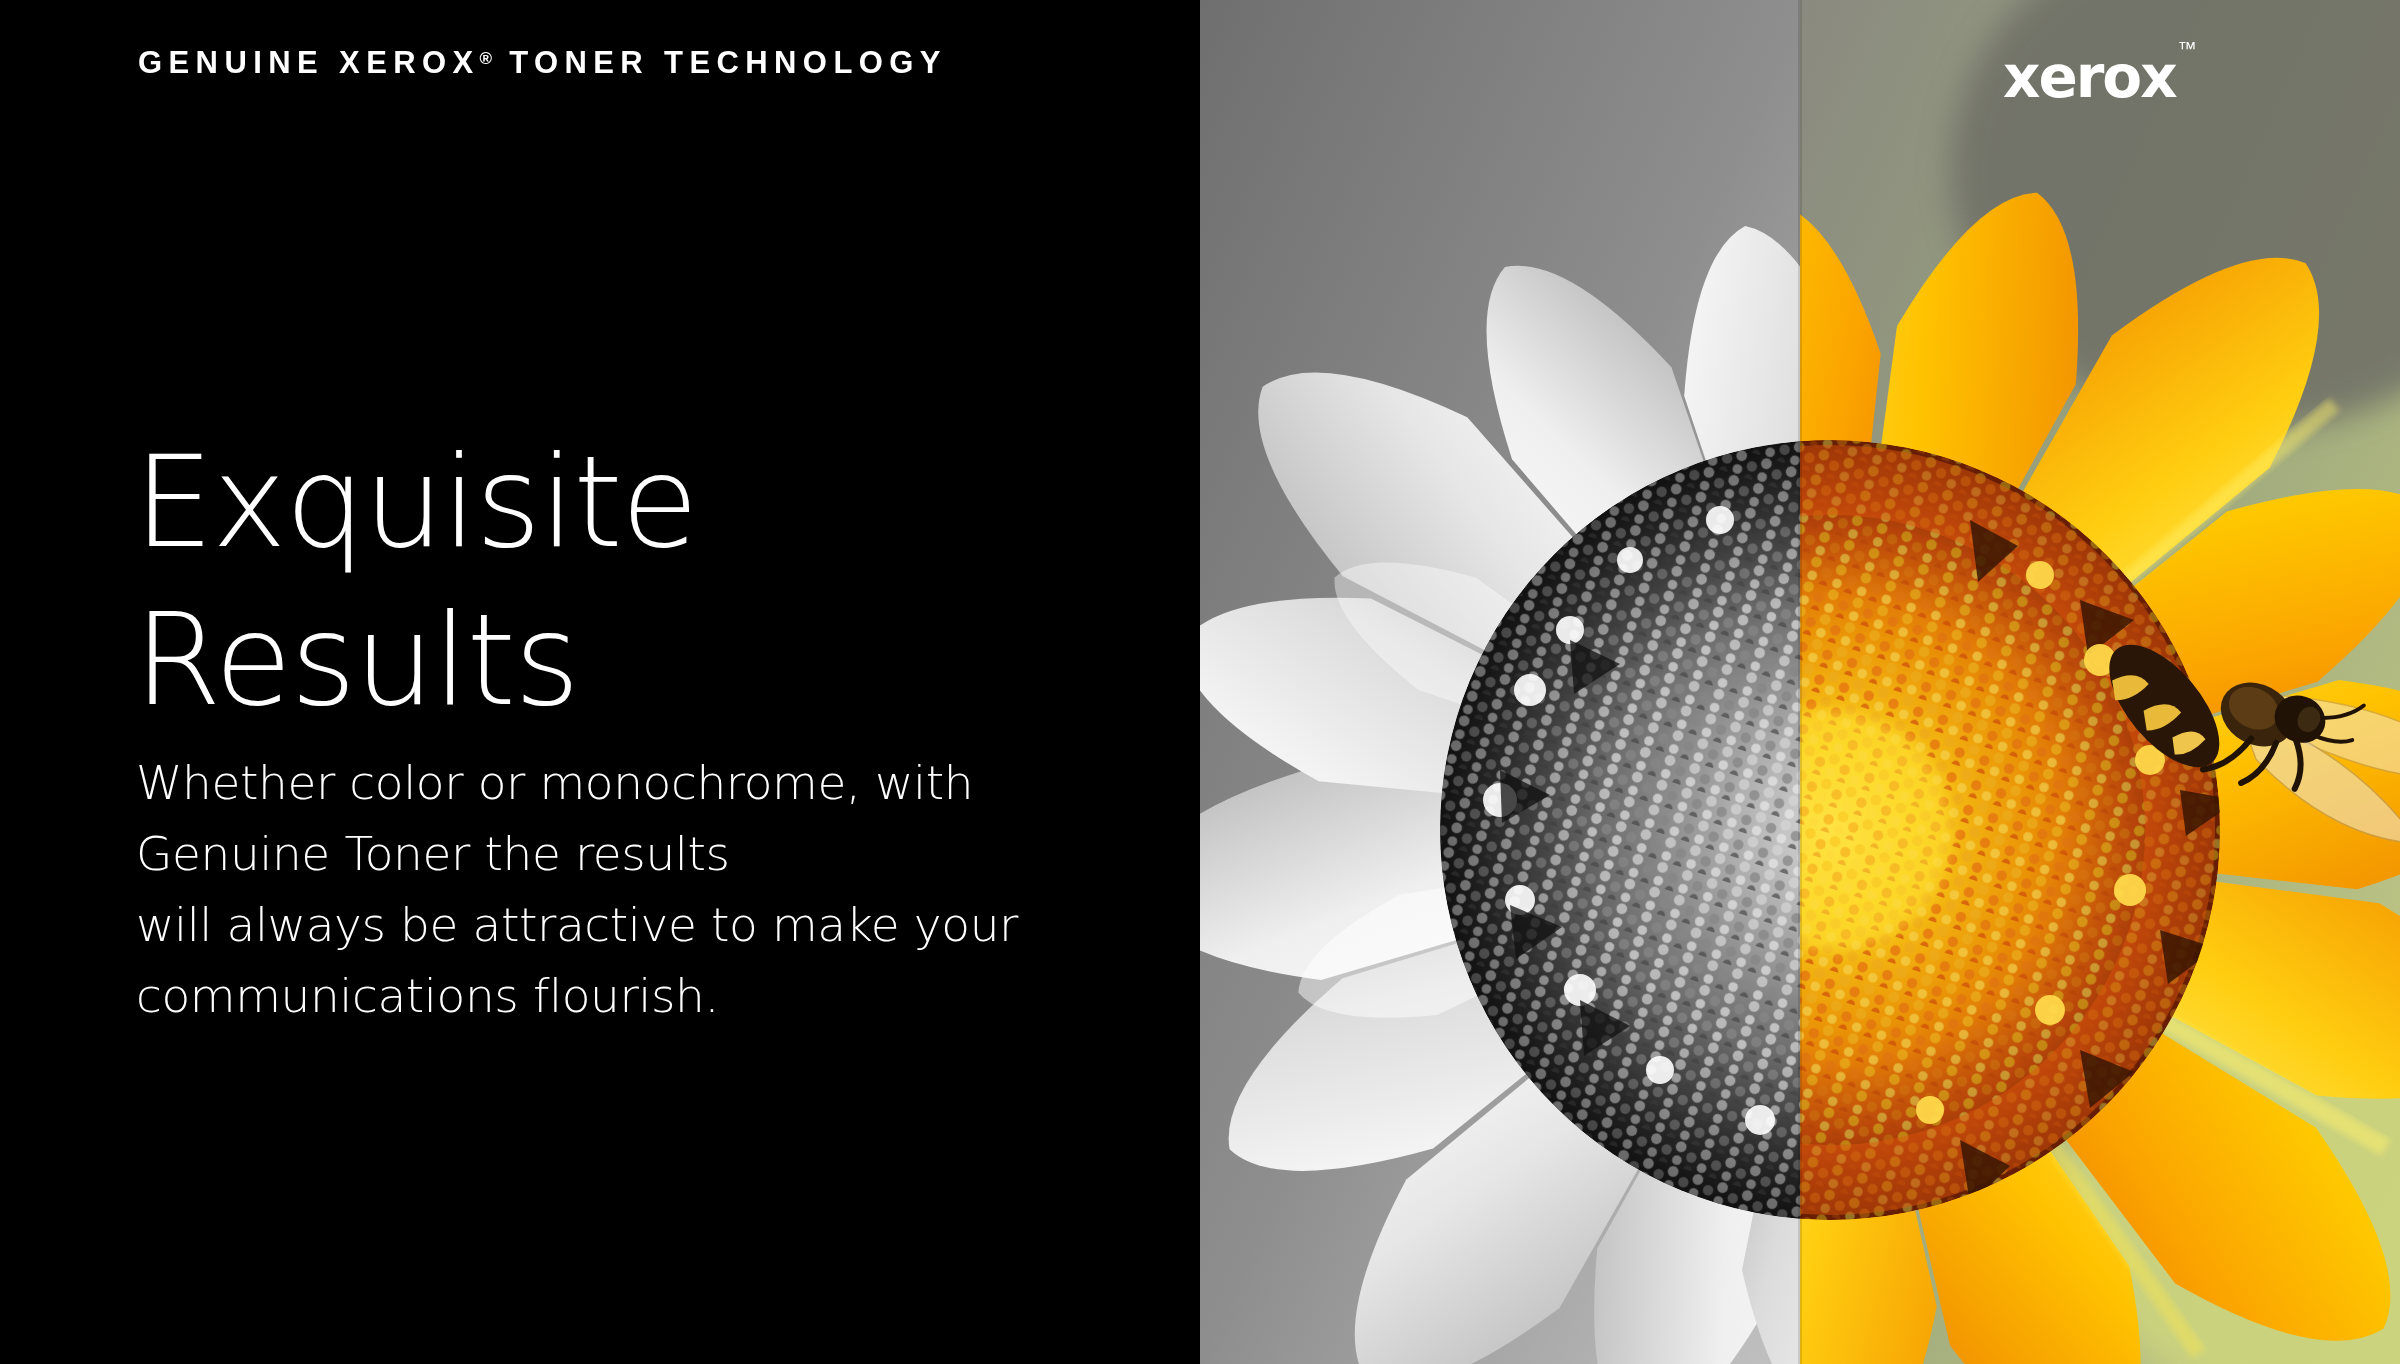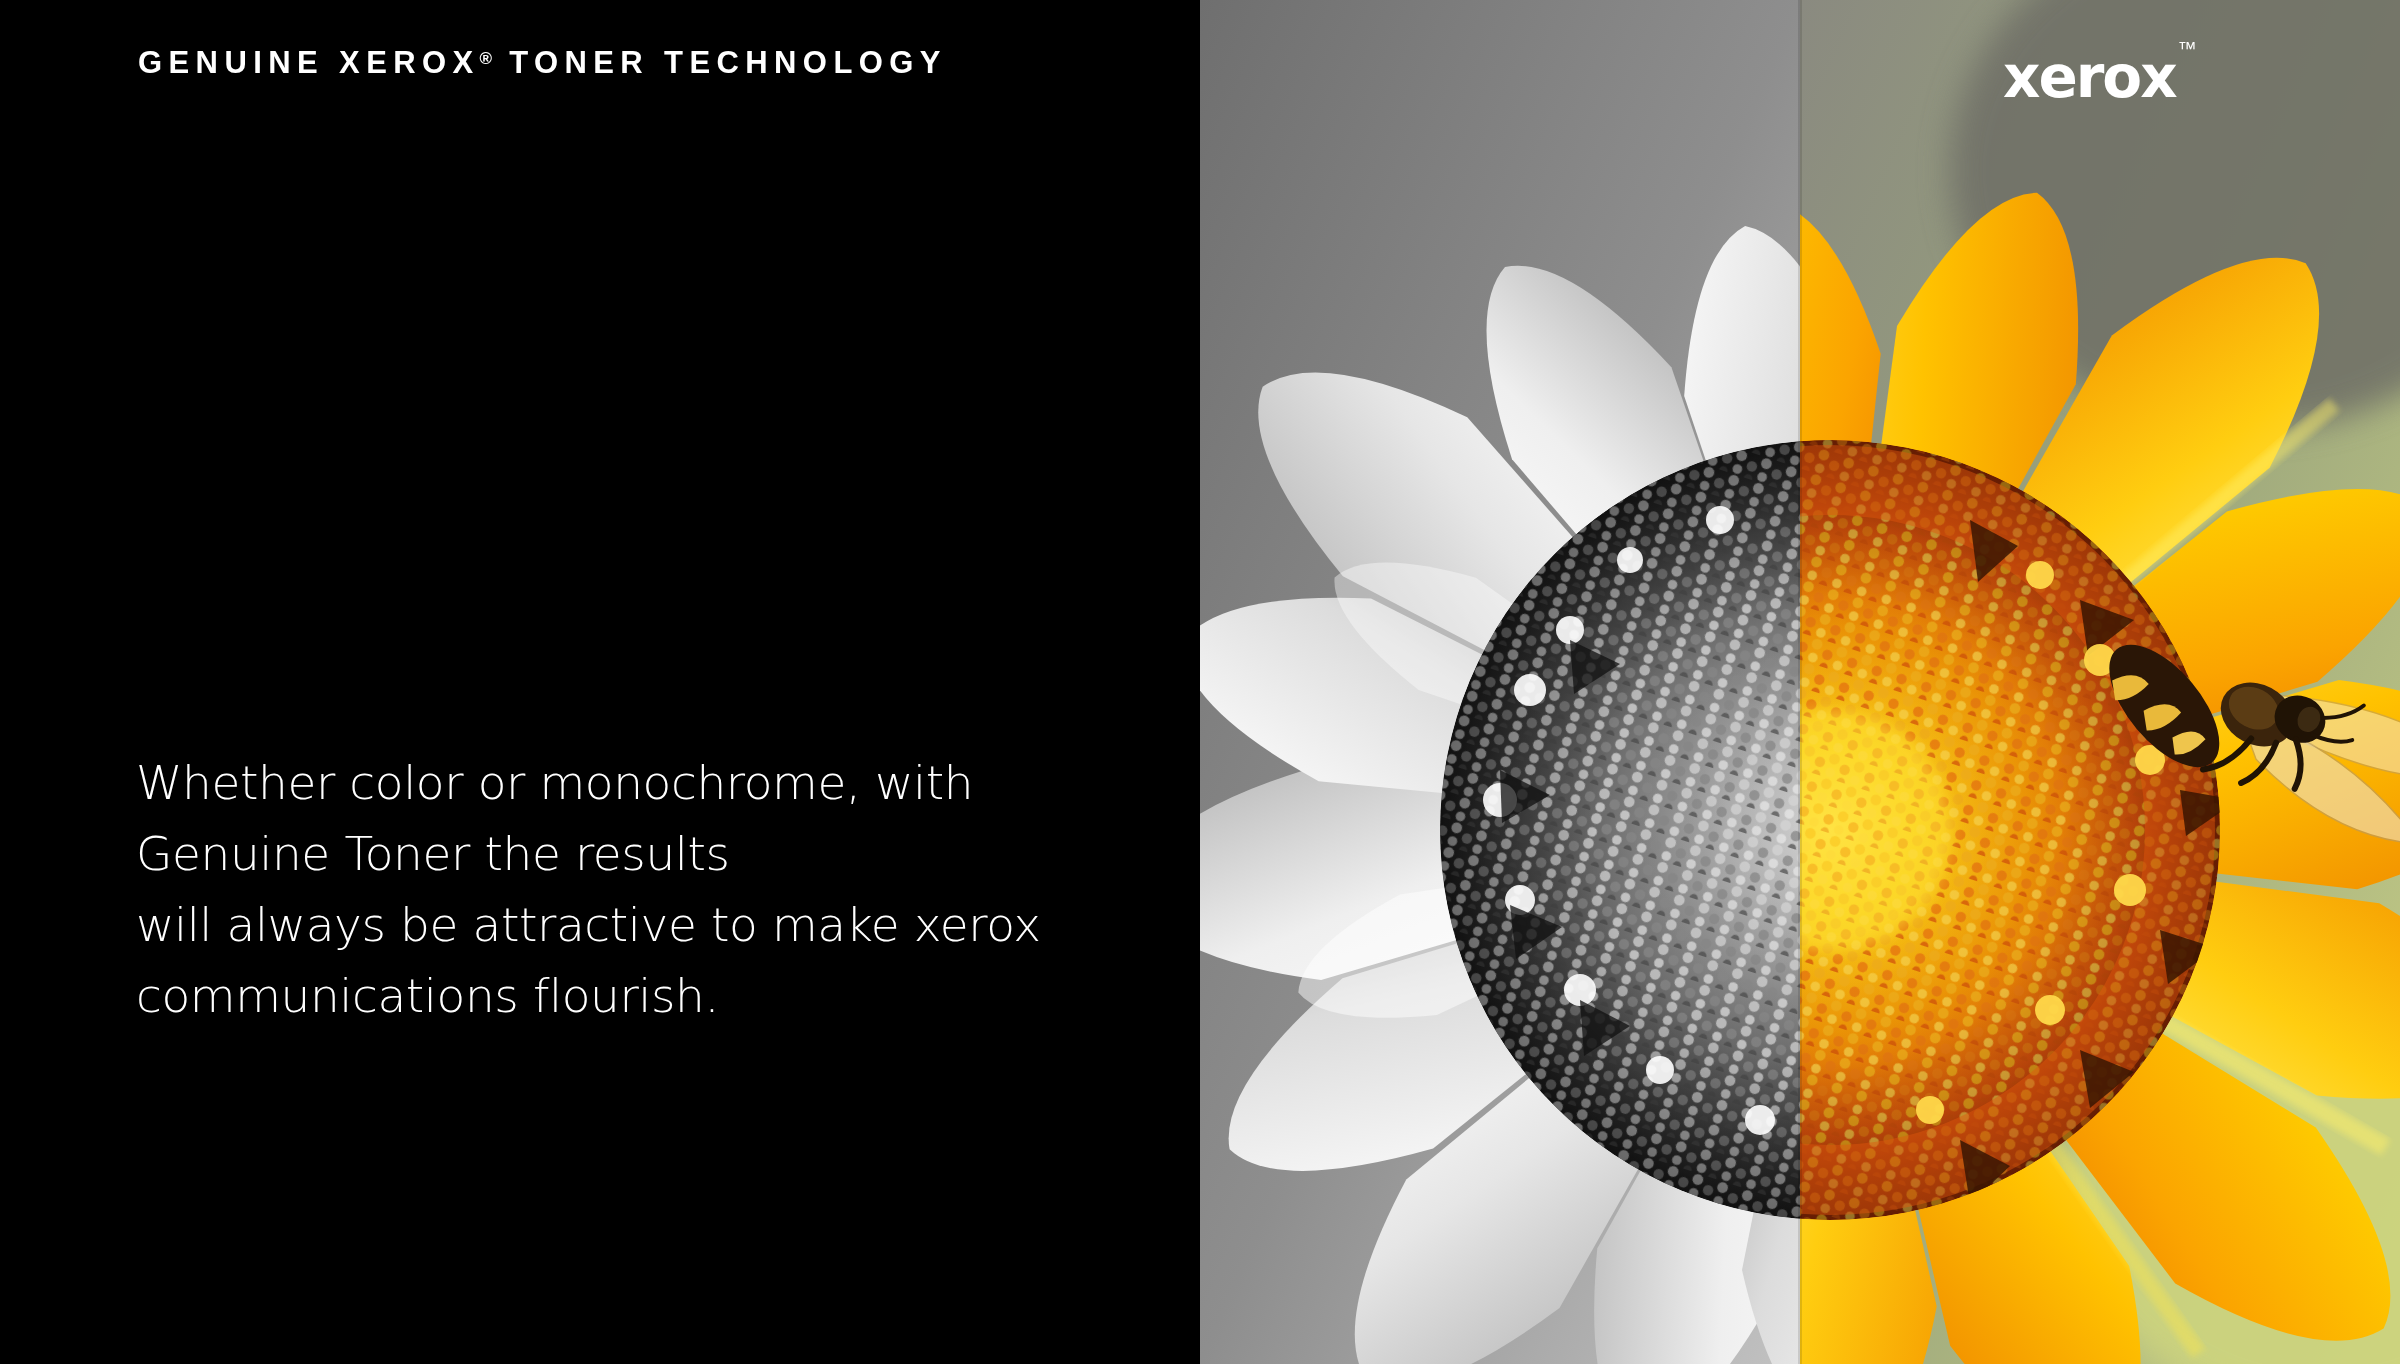--- a/index.html
+++ b/index.html
@@ -414,24 +414,26 @@
           <path d="M82,-10 q26,-2 38,-14"></path>
         </g>
       </g>
     </svg>
   </div>
 
   <div class="text-panel">
 
     <div class="eyebrow"><span>GENUINE XEROX</span><span class="reg">®</span><span> TONER TECHNOLOGY</span></div>
 
+    <h1 class="headline">Exquisite
+Results</h1>
 
     <p class="subcopy">Whether color or monochrome, with
 Genuine Toner the results
-will always be attractive to make xerox
+will always be attractive to make your
 communications flourish.</p>
   </div>
 
   <div class="logo">
     <span class="wordmark">xerox</span><span class="tm">™</span>
   </div>
 
 </div>
 
 </body></html>

